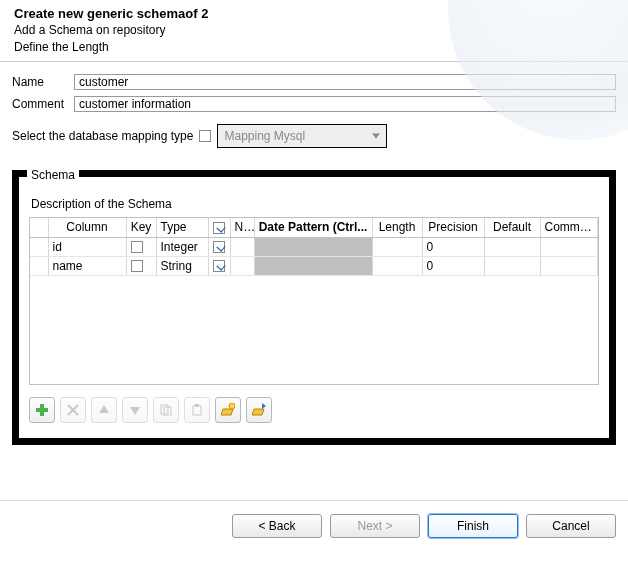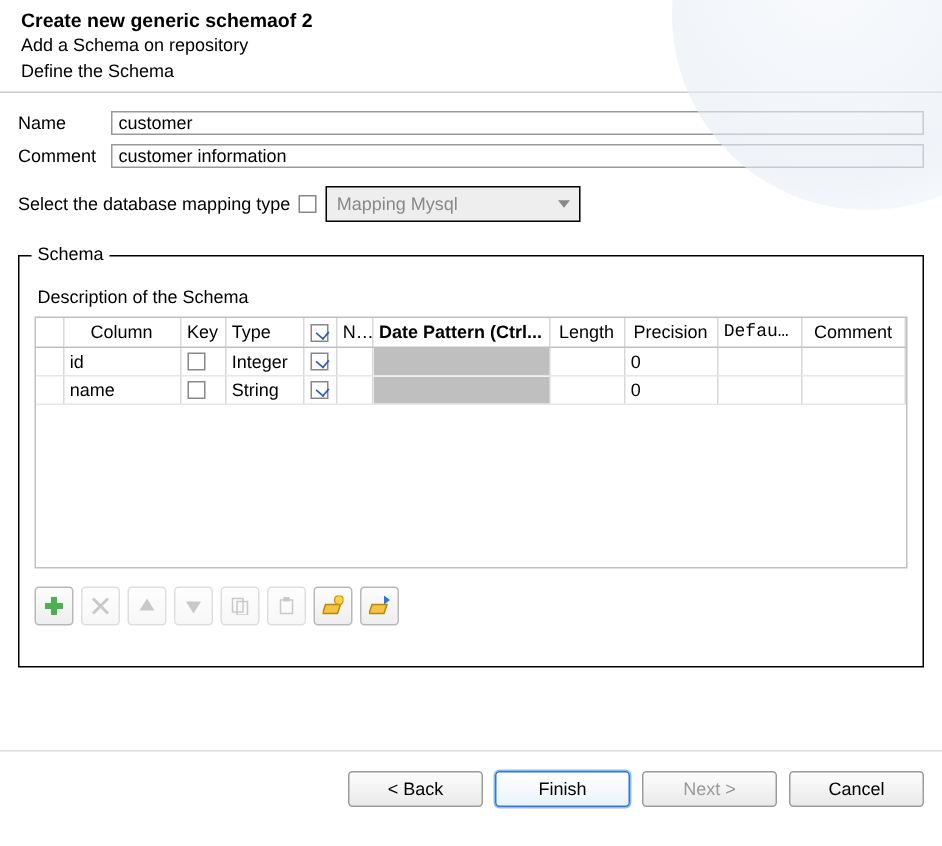--- a/index.html
+++ b/index.html
@@ -75,21 +75,21 @@
     content: "";
     position: absolute; right: 6px; top: 50%;
     transform: translateY(-50%);
     border-left: 4px solid transparent;
     border-right: 4px solid transparent;
     border-top: 5px solid #888;
   }
 
   
   .group-box {
-    border: 1px solid #000000;
+    border: 7px solid #000000;
     margin-top: 22px;
     position: relative;
     height: 275px;
     padding: 20px 10px 19px 10px;
   }
   .group-box .legend {
     position: absolute;
     top: -9px; left: 8px;
     background: #fff;
     padding: 0 4px;
@@ -129,21 +129,21 @@
   }
   table.schema th.col-gutter { width: 18px; }
   table.schema th.col-col    { width: 78px; text-align: center;}
   table.schema th.col-key    { width: 30px; }
   table.schema th.col-type   { width: 52px; text-align:left;}
   table.schema th.col-n1     { width: 22px; }
   table.schema th.col-n2     { width: 24px; }
   table.schema th.col-date   { width: 118px; font-weight: bold; }
   table.schema th.col-len    { width: 50px; }
   table.schema th.col-prec   { width: 62px; }
-  table.schema th.col-def    { width: 56px; font-family: Liberation Mono, monospace; }
+  table.schema th.col-def    { width: 56px; }
   table.schema th.col-com    { }
   td.center, th.center { text-align: center; }
   td.gutter { background: #fff; }
   td.date-cell { background: #bfbfbf; }
   td.col-col { padding-left: 18px; }
   .chk {
     width: 12px; height: 12px;
     border: 1px solid #888;
     display: inline-block;
     vertical-align: middle;
@@ -210,21 +210,21 @@
     box-shadow: 0 0 0 1px rgba(42,122,212,0.5);
     background: linear-gradient(#ffffff, #eaf3fb);
   }
 </style>
 </head>
 <body>
 
 <div class="banner">
   <div class="banner-title">Create new generic schemaof 2</div>
   <div class="banner-sub">Add a Schema on repository</div>
-  <div class="banner-sub">Define the Schema</div>
+  <div class="banner-sub">Define the Length</div>
 </div>
 
 <div class="body-area">
 
   <div class="form-row">
     <label>Name</label>
     <input type="text" class="text-input" value="customer" style="">
   </div>
   <div class="form-row">
     <label>Comment</label>
@@ -338,16 +338,16 @@
             <polygon points="10,0 14,3 10,6" fill="#2a7ad4"></polygon>
           </svg>
       </div>
     </div>
   </div>
 
 </div>
 
 <div class="footer">
   <div class="btn">&lt; Back</div>
+  <div class="btn disabled">Next &gt;</div>
   <div class="btn primary">Finish</div>
-  <div class="btn disabled">Next &gt;</div>
   <div class="btn">Cancel</div>
 </div>
 
 </body></html>

